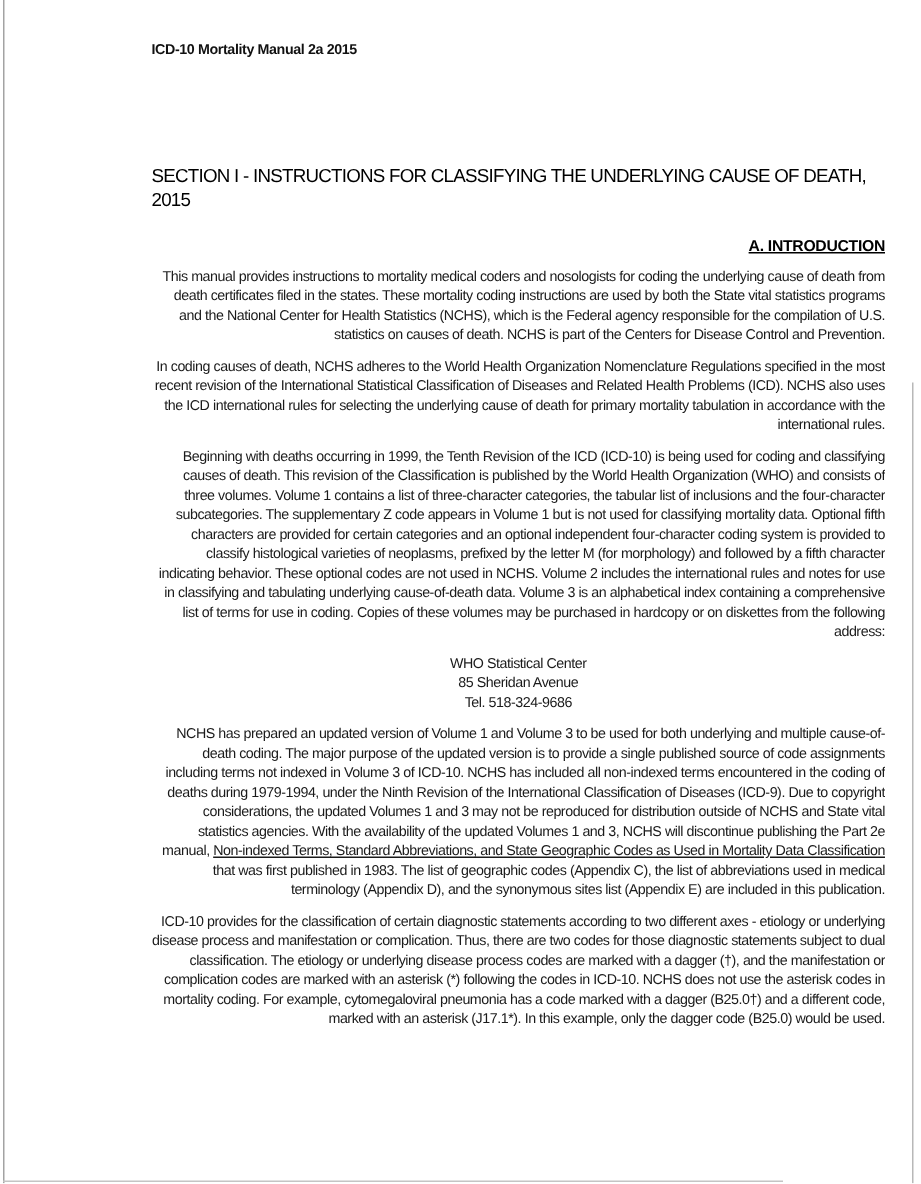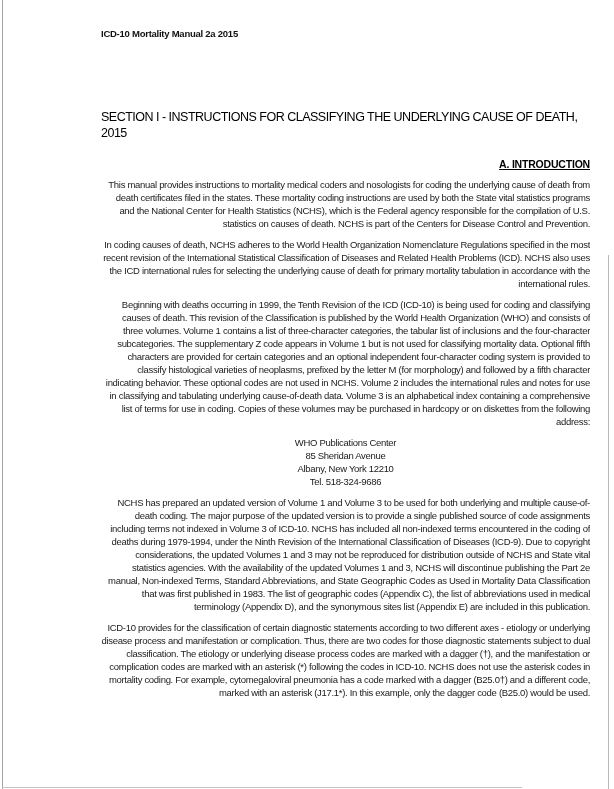--- a/index.html
+++ b/index.html
@@ -74,20 +74,21 @@
     text-align: right;
   }
   .address {
     margin: 8px 0;
     font-size: 9.5px;
     line-height: 13px;
     letter-spacing: -0.3px;
     text-align: center;
   }
   .u {
+    text-decoration: underline;
   }
 </style>
 </head>
 <body>
 
 <div class="page">
   <div class="edge-left"></div>
   <div class="edge-right"></div>
   <div class="edge-bottom"></div>
 
@@ -99,23 +100,22 @@
 
     <h2 class="intro-heading">A. INTRODUCTION</h2>
 
     <p class="body">This manual provides instructions to mortality medical coders and nosologists for coding the underlying cause of death from death certificates filed in the states. These mortality coding instructions are used by both the State vital statistics programs and the National Center for Health Statistics (NCHS), which is the Federal agency responsible for the compilation of U.S. statistics on causes of death. NCHS is part of the Centers for Disease Control and Prevention.</p>
 
     <p class="body">In coding causes of death, NCHS adheres to the World Health Organization Nomenclature Regulations specified in the most recent revision of the International Statistical Classification of Diseases and Related Health Problems (ICD). NCHS also uses the ICD international rules for selecting the underlying cause of death for primary mortality tabulation in accordance with the international rules.</p>
 
     <p class="body">Beginning with deaths occurring in 1999, the Tenth Revision of the ICD (ICD-10) is being used for coding and classifying causes of death. This revision of the Classification is published by the World Health Organization (WHO) and consists of three volumes. Volume 1 contains a list of three-character categories, the tabular list of inclusions and the four-character subcategories. The supplementary Z code appears in Volume 1 but is not used for classifying mortality data. Optional fifth characters are provided for certain categories and an optional independent four-character coding system is provided to classify histological varieties of neoplasms, prefixed by the letter M (for morphology) and followed by a fifth character indicating behavior. These optional codes are not used in NCHS. Volume 2 includes the international rules and notes for use in classifying and tabulating underlying cause-of-death data. Volume 3 is an alphabetical index containing a comprehensive list of terms for use in coding. Copies of these volumes may be purchased in hardcopy or on diskettes from the following address:</p>
 
     <div class="address">
-      <div>WHO Publications Center</div>
+      <div>WHO Statistical Center</div>
       <div>85 Sheridan Avenue</div>
-      <div>Albany, New York 12210</div>
       <div>Tel. 518-324-9686</div>
     </div>
 
     <p class="body"><span>NCHS has prepared an updated version of Volume 1 and Volume 3 to be used for both underlying and multiple cause-of-death coding. The major purpose of the updated version is to provide a single published source of code assignments including terms not indexed in Volume 3 of ICD-10. NCHS has included all non-indexed terms encountered in the coding of deaths during 1979-1994, under the Ninth Revision of the International Classification of Diseases (ICD-9). Due to copyright considerations, the updated Volumes 1 and 3 may not be reproduced for distribution outside of NCHS and State vital statistics agencies. With the availability of the updated Volumes 1 and 3, NCHS will discontinue publishing the Part 2e manual, </span><span class="u">Non-indexed Terms, Standard Abbreviations, and State Geographic Codes as Used in Mortality Data Classification</span><span> that was first published in 1983. The list of geographic codes (Appendix C), the list of abbreviations used in medical terminology (Appendix D), and the synonymous sites list (Appendix E) are included in this publication.</span></p>
 
     <p class="body">ICD-10 provides for the classification of certain diagnostic statements according to two different axes - etiology or underlying disease process and manifestation or complication. Thus, there are two codes for those diagnostic statements subject to dual classification. The etiology or underlying disease process codes are marked with a dagger (†), and the manifestation or complication codes are marked with an asterisk (*) following the codes in ICD-10. NCHS does not use the asterisk codes in mortality coding. For example, cytomegaloviral pneumonia has a code marked with a dagger (B25.0†) and a different code, marked with an asterisk (J17.1*). In this example, only the dagger code (B25.0) would be used.</p>
 
   </div>
 </div>
 

